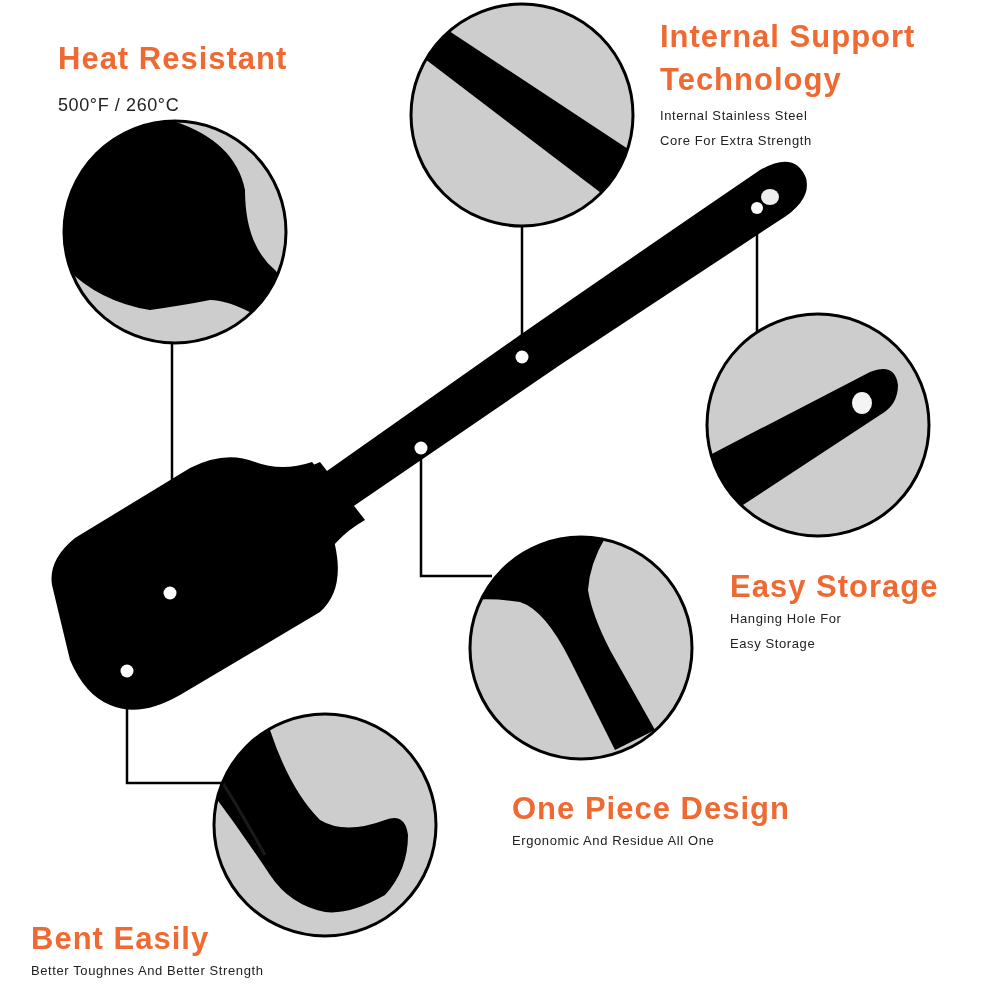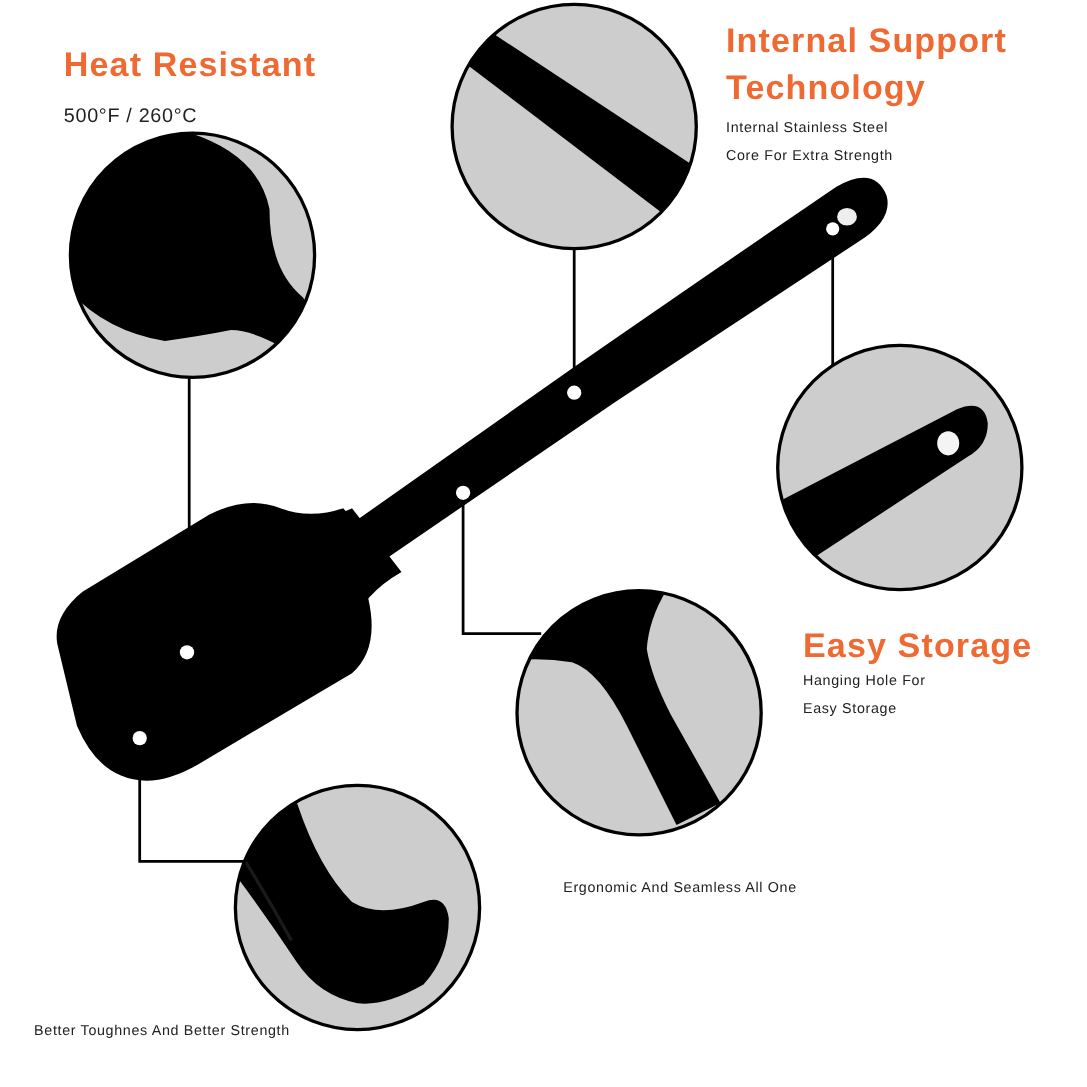--- a/index.html
+++ b/index.html
@@ -125,24 +125,26 @@
 
   <div class="feature" style="left:730px; top:570px;">
     <div class="title">Easy Storage</div>
     <div class="desc" style="margin-top:2px;">
       <div>Hanging Hole For</div>
       <div>Easy Storage</div>
     </div>
   </div>
 
   <div class="feature" style="left:512px; top:792px;">
+    <div class="title">One Piece Design</div>
     <div class="desc" style="margin-top:2px;">
-      <div>Ergonomic And Seamless All One</div>
+      <div>Ergonomic And Residue All One</div>
     </div>
   </div>
 
   <div class="feature" style="left:31px; top:922px;">
+    <div class="title">Bent Easily</div>
     <div class="desc" style="margin-top:2px;">
       <div>Better Toughnes And Better Strength</div>
     </div>
   </div>
 
 </div>
 
 </body></html>

